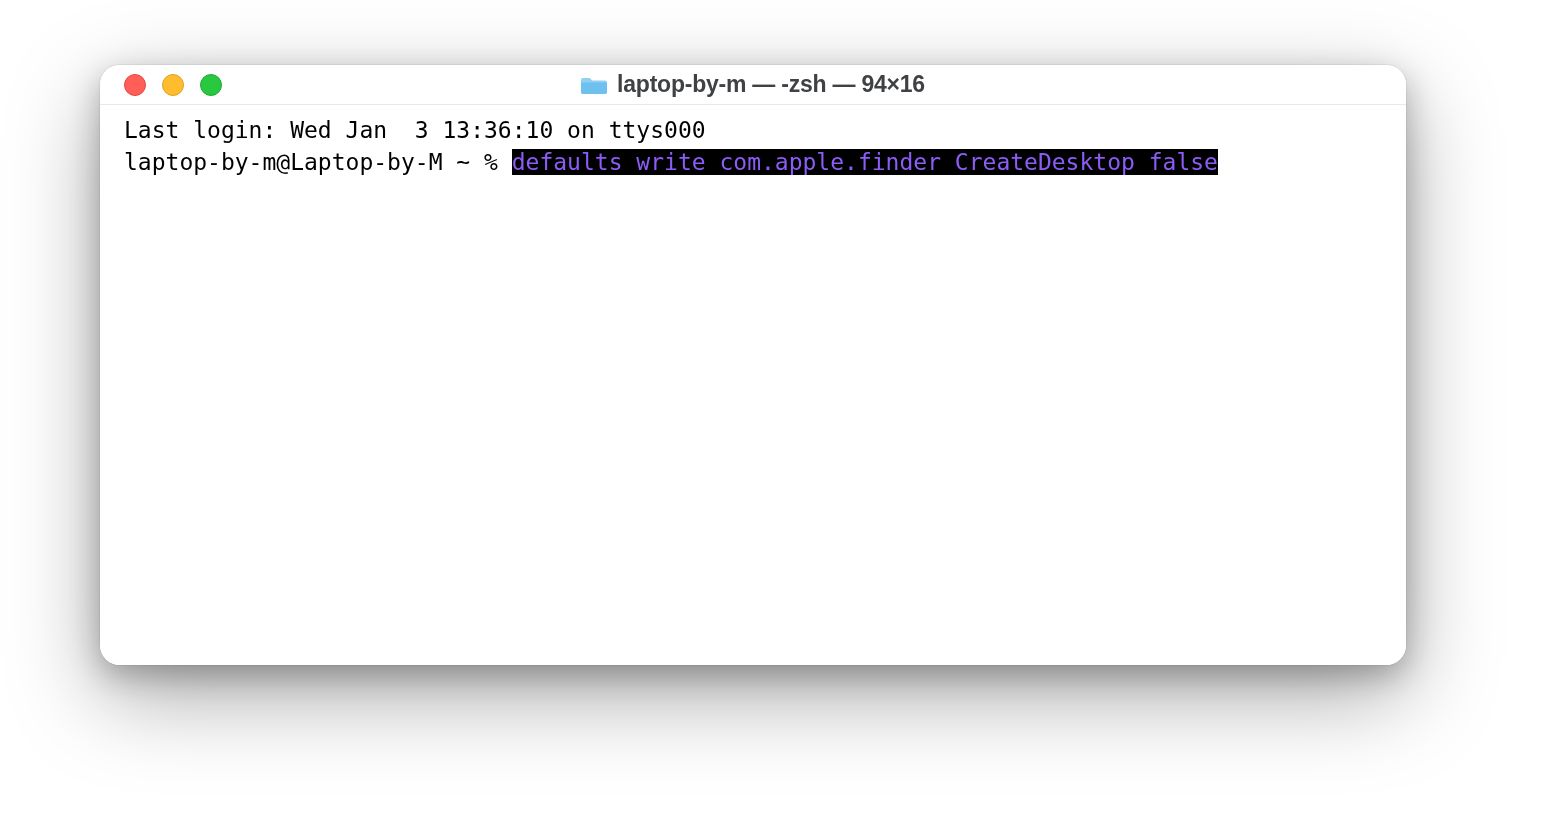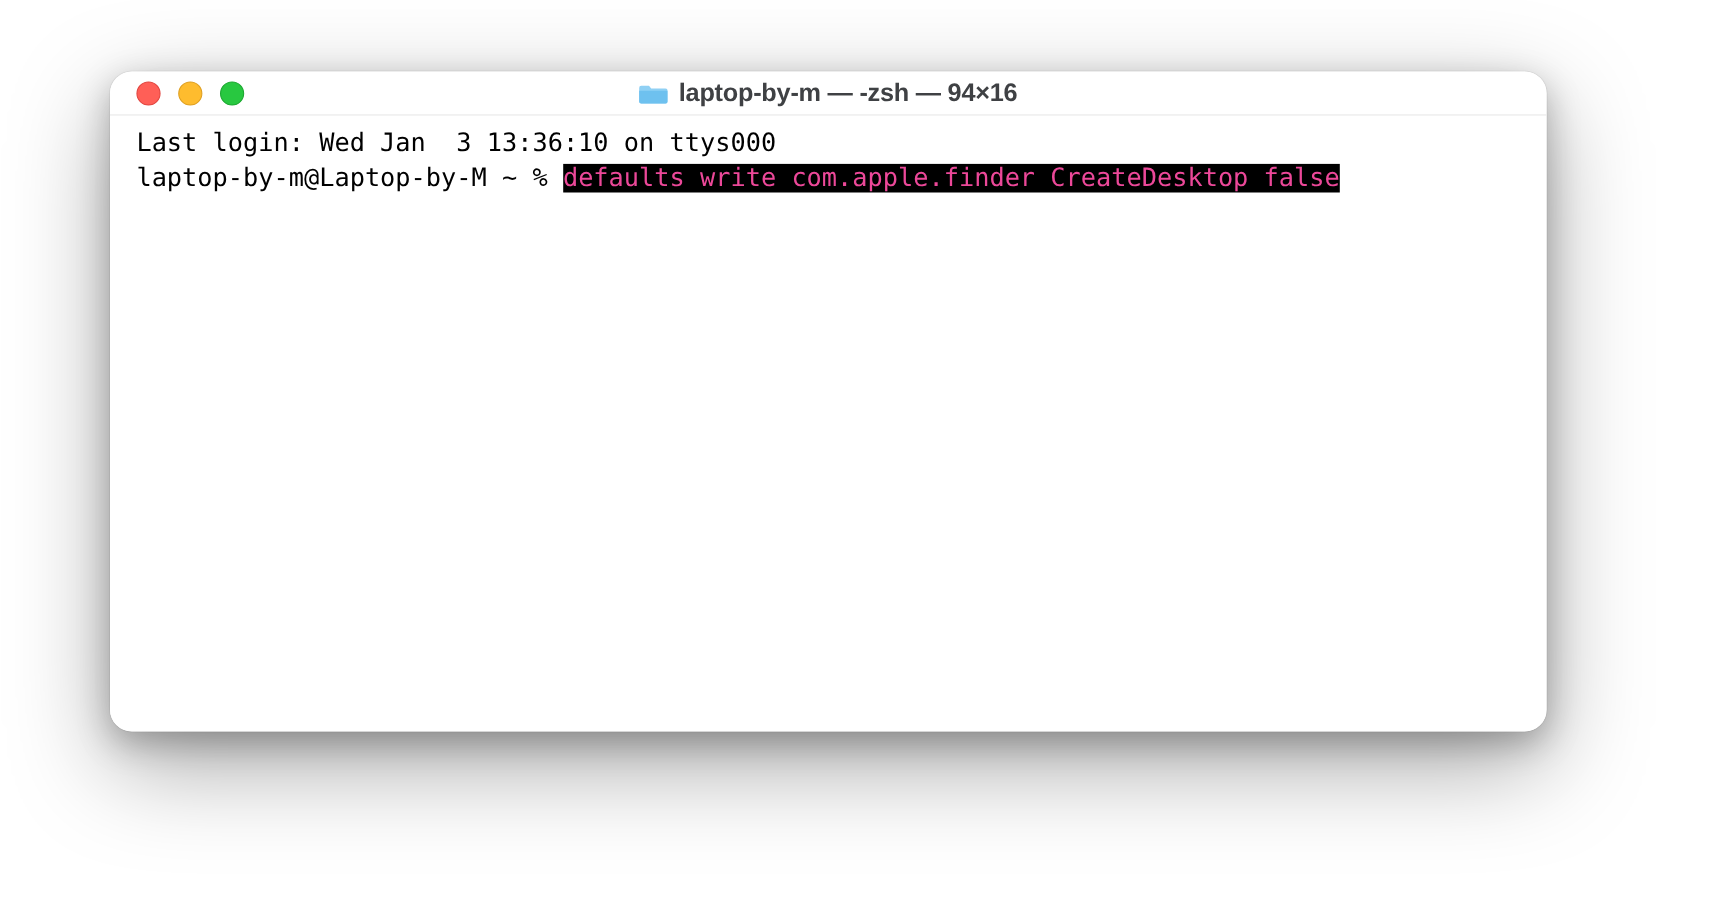--- a/index.html
+++ b/index.html
@@ -74,21 +74,21 @@
       font-family: "SF Mono", ui-monospace, Menlo, Monaco, Consolas, monospace;
       font-size: 23px;
       line-height: 1.38;
       color: #000;
       white-space: pre;
       overflow: hidden;
     }
     .line { display: block; }
     .sel {
       background: #000;
-      color: #ec4899;
+      color: #8b5cf6;
     }
   </style>
 </head>
 <body>
 
 <div class="window">
 
   <div class="titlebar">
     <div class="traffic-lights">
       <div class="dot red"></div>

